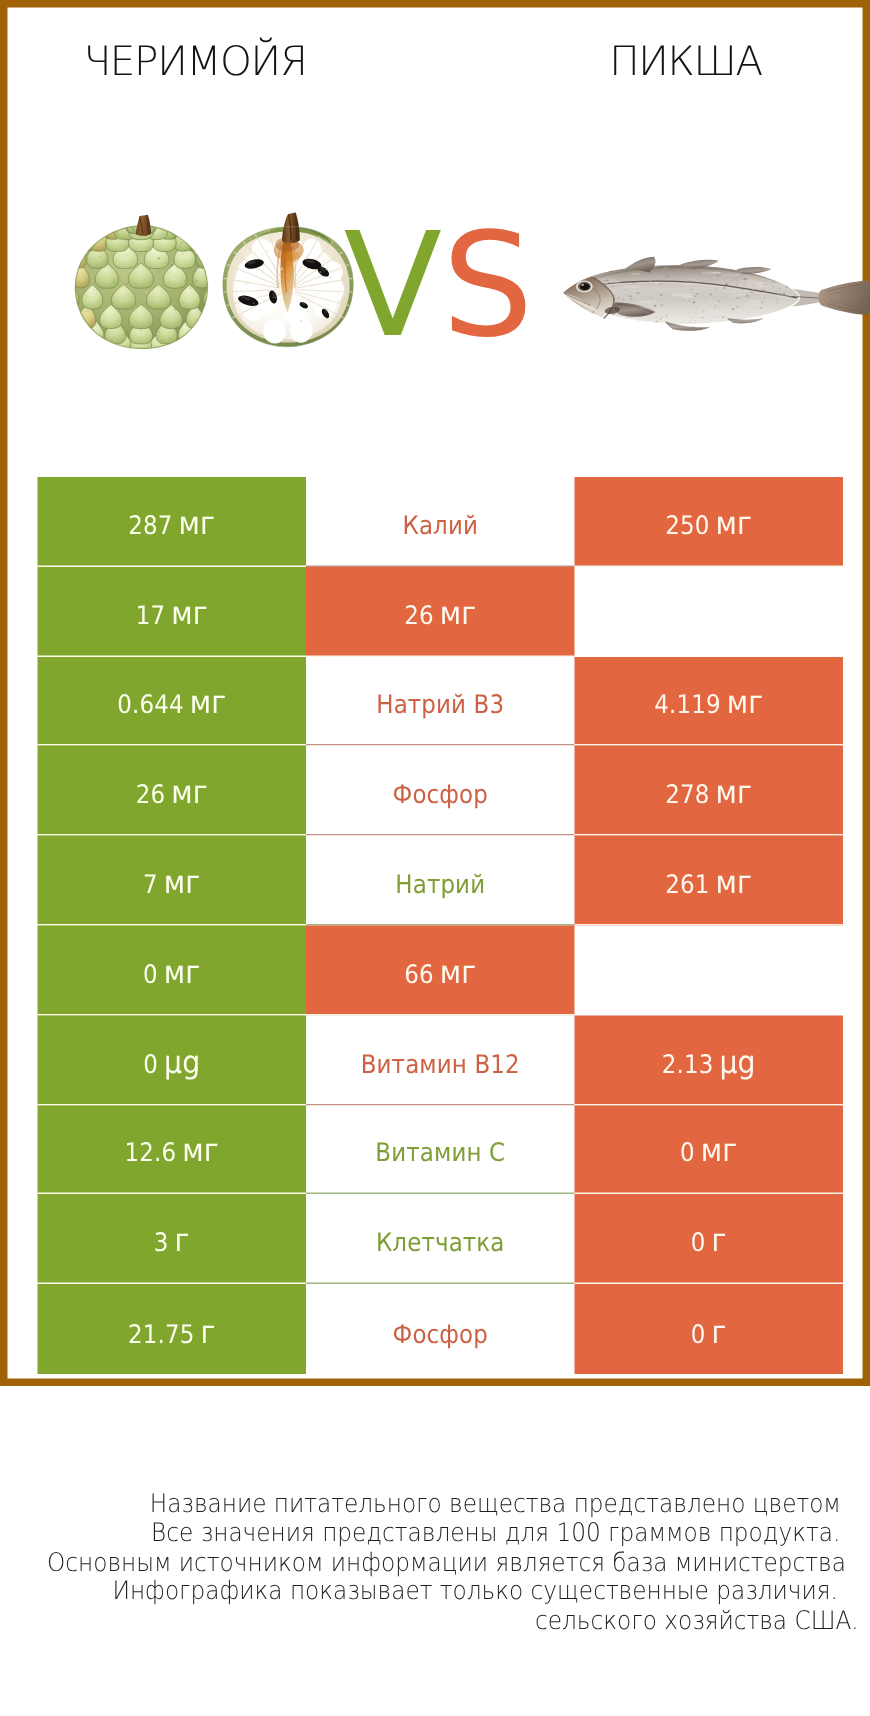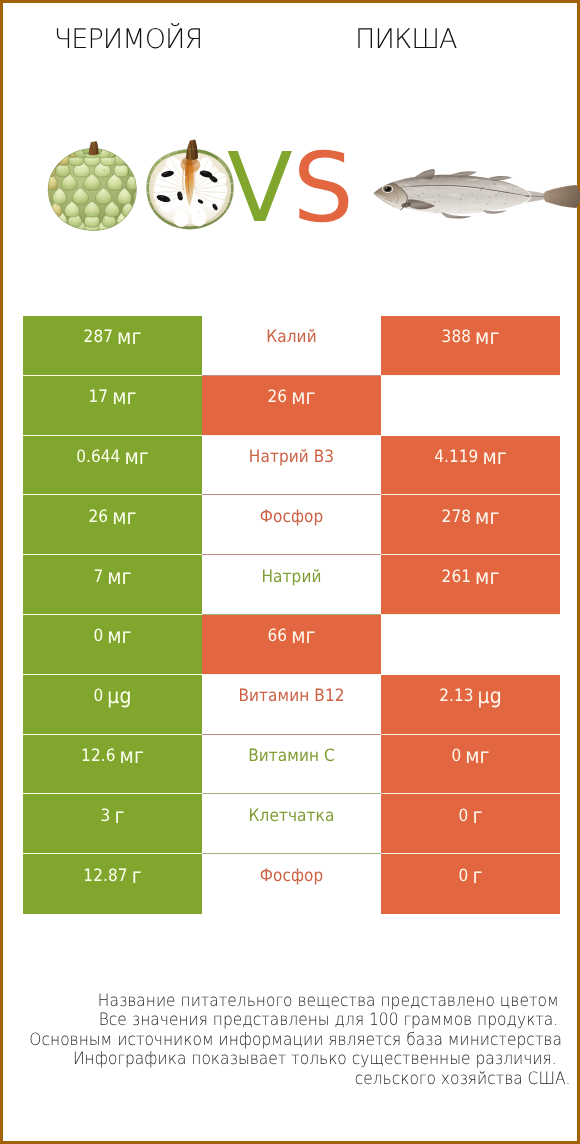--- a/index.html
+++ b/index.html
@@ -4,44 +4,44 @@
 <style>
   html, body { margin:0; padding:0; }
   body {
     width:580px; height:1144px;
     background:#ffffff;
     font-family:"Liberation Sans", sans-serif;
     -webkit-font-smoothing: antialiased;
     text-rendering: geometricPrecision;
     overflow:hidden;
   }
-  .page { position:relative; width:580px; height:1144px; box-sizing:border-box; border:3px solid #a16207; background:#fff; }
+  .page { position:relative; width:580px; height:924px; box-sizing:border-box; border:5px solid #a16207; background:#fff; }
   .titles { position:absolute; left:0; top:0; width:578px; height:68px; }
   .title { position:absolute; top:23px; font-family:"DejaVu Sans",sans-serif; font-weight:200;
            font-size:27px; line-height:27px; color:#141414; letter-spacing:-0.9px; white-space:nowrap; }
   #t-left  { left:0; width:250px; text-align:center; }
-  #t-right { left:352px; width:200px; }
+  #t-right { left:352px; width:200px; text-align:center; }
 
   
   .hero { position:absolute; left:0; top:118px; width:578px; height:120px; }
   .vs { position:absolute; left:224px; top:19px; font-family:"DejaVu Sans",sans-serif;
         font-size:96px; line-height:96px; font-weight:400; letter-spacing:0px; white-space:nowrap; }
   .vs .v { color:#81a62e; }
   .vs .s { color:#e2663f; }
 
 
   .img { position:absolute; }
   .img svg { display:block; width:100%; height:100%; }
   .img-whole { left:43px; top:19px; width:94px; height:94px; }
   .img-half  { left:140px; top:18px; width:94px; height:94px; }
   .img-fish  { left:368px; top:46px; width:212px; height:53.8px; }
   
   .table { position:absolute; left:20px; top:313px; width:537px; }
   .row { display:flex; height:59.8px; }
-  .cell { display:flex; align-items:center; justify-content:center;
+  .cell { display:flex; align-items:flex-end; justify-content:center;
           font-family:"DejaVu Sans Condensed","DejaVu Sans",sans-serif;
           font-size:17px; letter-spacing:0.1px; box-sizing:border-box;
           padding-bottom:16px; }
   .c-left  { width:179px; background:#81a62e; color:#fdffef; border-bottom:1.6px solid #fbfde8; }
   .c-mid   { width:179px; background:#ffffff; border-bottom:1.3px solid #c28f82; }
   .c-right { width:179px; background:#e2663f; color:#fff8ef; border-bottom:1.6px solid #fdf3e8; }
   .row:last-child .cell { border-bottom:none; }
   .c-mid.win-left  { color:#7f9e35; border-bottom-color:#a0b57e; }
   .c-mid.win-right { color:#cc6144; border-bottom-color:#c28f82; }
   .unit { font-size:21px; margin-left:4px; }
@@ -840,21 +840,21 @@
   <div class="table" id="table">
       <div class="row">
         <div class="cell c-left">
           <span class="num">287</span>
           <span class="unit">мг</span>
         </div>
         <div class="cell c-mid win-right">
           <span>Калий</span>
         </div>
         <div class="cell c-right">
-          <span class="num">388</span>
+          <span class="num">250</span>
           <span class="unit">мг</span>
         </div>
       </div>
       <div class="row">
         <div class="cell c-left">
           <span class="num">17</span>
           <span class="unit">мг</span>
         </div>
         <div class="cell c-right">
           <span class="num">26</span>
@@ -944,21 +944,21 @@
         <div class="cell c-mid win-left">
           <span>Клетчатка</span>
         </div>
         <div class="cell c-right">
           <span class="num">0</span>
           <span class="unit">г</span>
         </div>
       </div>
       <div class="row">
         <div class="cell c-left">
-          <span class="num">12.87</span>
+          <span class="num">21.75</span>
           <span class="unit">г</span>
         </div>
         <div class="cell c-mid win-right">
           <span>Фосфор</span>
         </div>
         <div class="cell c-right">
           <span class="num">0</span>
           <span class="unit">г</span>
         </div>
       </div>

